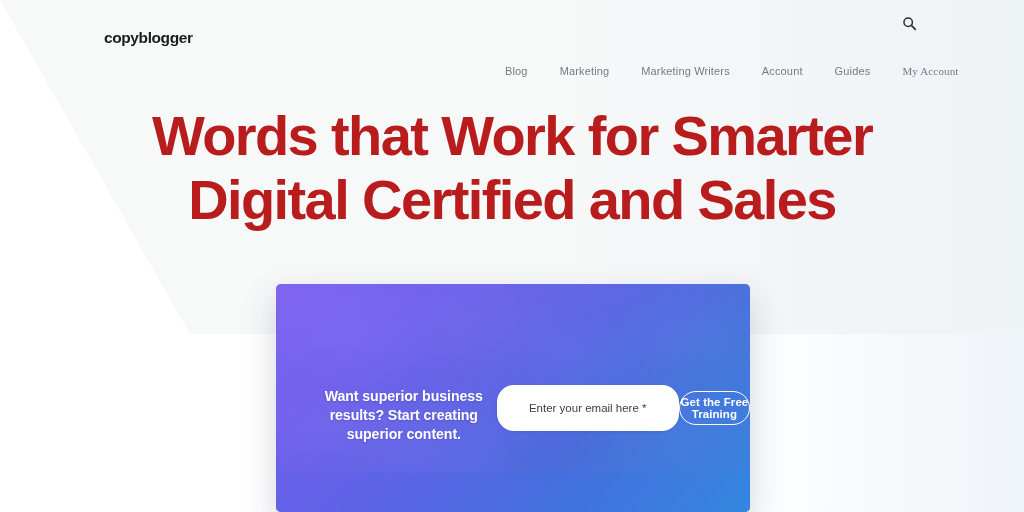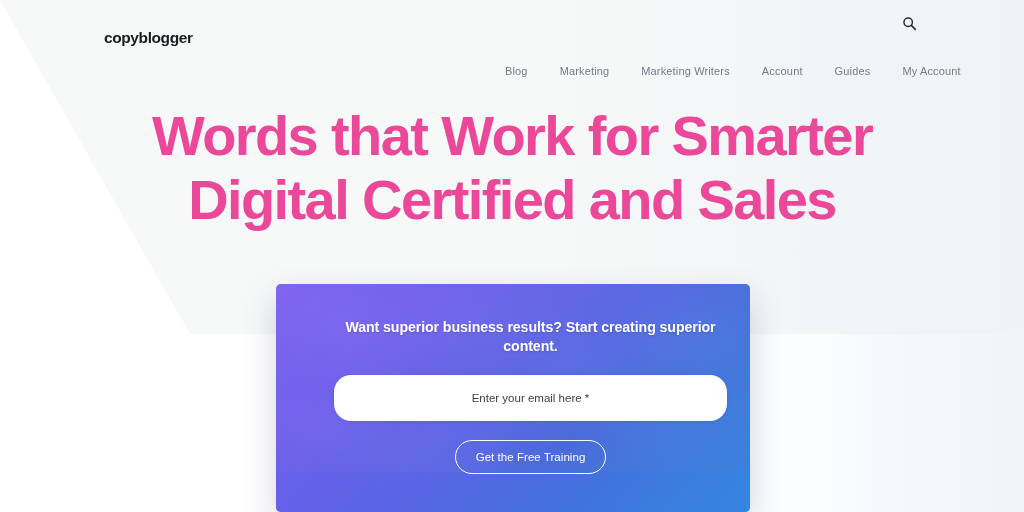--- a/index.html
+++ b/index.html
@@ -67,42 +67,42 @@
   }
   .nav-item {
     font-size: 11px;
     color: #757b84;
     letter-spacing: 0.15px;
     white-space: nowrap;
     padding: 3px 0;
     margin-right: 24px;
     cursor: pointer;
   }
-  .nav-item:last-of-type { margin-right: 0; }
+  .nav-item:last-of-type { margin-right: 0; font-family: Liberation Serif, serif; }
   .search-btn {
     position: absolute;
     left: 900px;
     top: 14px;
     width: 18px;
     height: 18px;
     cursor: pointer;
     display: flex;
     align-items: center;
     justify-content: center;
   }
 
   
   .headline {
     position: absolute;
     left: 0;
     top: 104px;
     width: 1024px;
     text-align: center;
     z-index: 4;
-    color: #ec4899;
+    color: #b91c1c;
     font-size: 56px;
     line-height: 64px;
     font-weight: bold;
     letter-spacing: -1.6px;
   }
   .headline .line { display: block; }
 
   
   .cta-card {
     position: absolute;
@@ -143,21 +143,21 @@
     inset: 0;
     background: linear-gradient(135deg, #7c5cf6 0%, #6f5bf2 22%, #5a62ea 48%, #3f72e0 74%, #2e86e4 100%);
     opacity: 0.88;
     mix-blend-mode: normal;
   }
   .cta-inner {
     position: absolute;
     inset: 0;
     z-index: 3;
     display: flex;
-    flex-direction: column;
+    flex-direction: row;
     align-items: center;
     padding-left: 35px;
   }
   .cta-heading {
     margin-top: 34px;
     width: 400px;
     text-align: center;
     color: #ffffff;
     font-size: 14.2px;
     line-height: 19px;
@@ -183,21 +183,21 @@
   .cta-button {
     margin-top: 19px;
     width: 151px;
     height: 34px;
     border-radius: 18px;
     border: 1.4px solid #ffffff;
     background: transparent;
     color: #ffffff;
     font-family: "Liberation Sans", sans-serif;
     font-size: 11.5px;
-    font-weight: normal;
+    font-weight: bold;
     letter-spacing: 0.05px;
     cursor: pointer;
   }
 </style>
 </head>
 <body>
 
 <div class="page">
 
   <div class="bg-band"></div>

